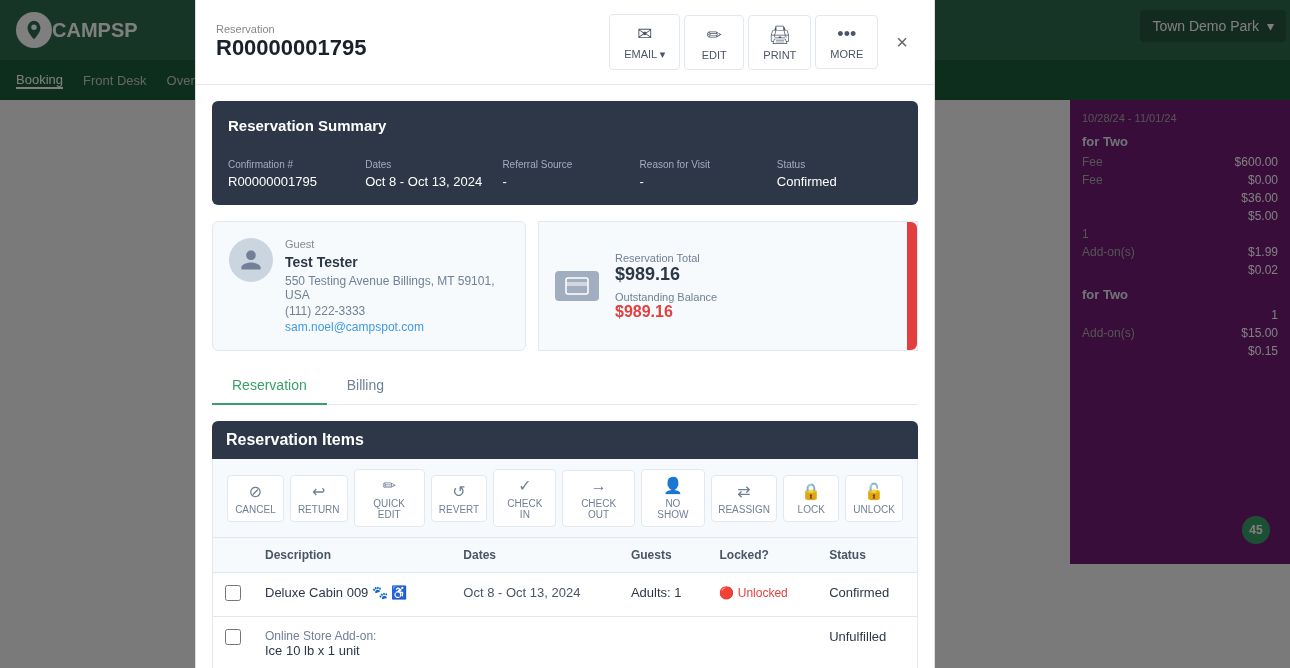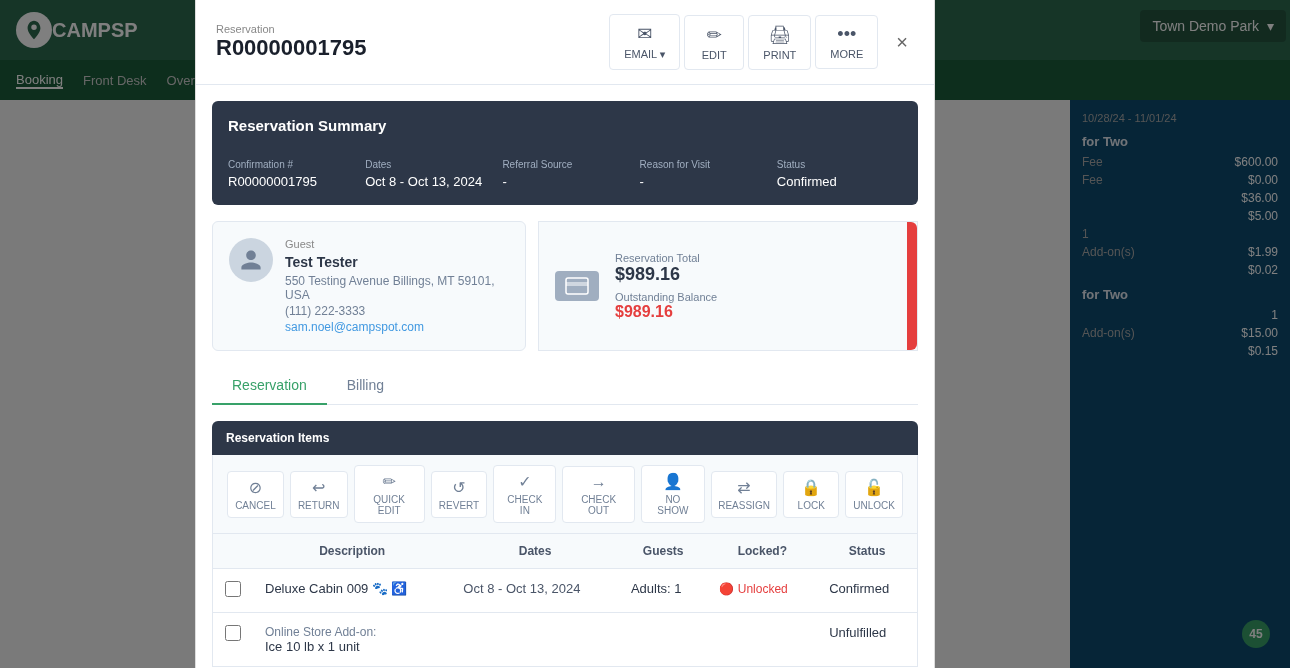--- a/index.html
+++ b/index.html
@@ -29,22 +29,22 @@
 
     
     .park-name {
       position: absolute; top: 10px; right: 4px; z-index: 2;
       background: rgba(0,0,0,0.2); color: white; padding: 8px 12px; border-radius: 4px;
       font-size: 14px; display: flex; align-items: center; gap: 8px; cursor: pointer;
     }
 
     
     .right-panel {
-      position: absolute; top: 100px; right: 0; width: 220px; height: 568px;
-      background: #0c4a6e; color: white; font-size: 12px; padding: 12px; z-index: 1;
+      position: absolute; top: 100px; right: 0; width: 220px; height: 464px;
+      background: #701a75; color: white; font-size: 12px; padding: 12px; z-index: 1;
     }
     .right-panel .date-range { font-size: 11px; color: #aaa; margin-bottom: 8px; }
     .right-panel .section-title { font-size: 13px; font-weight: 600; margin: 10px 0 6px; color: #e2e8f0; }
     .right-panel .row { display: flex; justify-content: space-between; margin-bottom: 4px; }
     .right-panel .label { color: #aaa; }
     .right-panel .value { color: white; }
 
     
     .overlay-backdrop {
       position: absolute; top: 0; left: 0; width: 100%; height: 100%;
@@ -122,37 +122,37 @@
     .tab {
       padding: 10px 20px; font-size: 14px; cursor: pointer; color: #718096;
       border-bottom: 2px solid transparent; margin-bottom: -1px;
     }
     .tab.active { color: #38a169; border-bottom: 2px solid #38a169; font-weight: 500; }
 
     
     .res-items-section { margin: 16px; }
     .res-items-header {
       background: #2d3748; color: white; padding: 10px 14px; border-radius: 6px 6px 0 0;
-      font-size: 12px; font-weight: 600;
+      font-size: 16px; font-weight: 600;
     }
     .res-items-actions {
       background: #f7fafc; border: 1px solid #e2e8f0; border-top: none;
       padding: 10px 14px; display: flex; gap: 6px; align-items: center;
     }
     .action-btn {
       display: flex; flex-direction: column; align-items: center; gap: 3px;
       padding: 6px 10px; background: white; border: 1px solid #e2e8f0; border-radius: 4px;
       cursor: pointer; font-size: 10px; color: #718096; min-width: 56px;
     }
     .action-btn .a-icon { font-size: 16px; }
 
     
     .items-table { width: 100%; border-collapse: collapse; border: 1px solid #e2e8f0; border-top: none; }
     .items-table th {
-      background: #f7fafc; padding: 10px 12px; text-align: center; font-size: 12px; font-weight: 600;
+      background: #f7fafc; padding: 10px 12px; text-align: left; font-size: 12px; font-weight: 600;
       color: #4a5568; border-bottom: 1px solid #e2e8f0;
     }
     .items-table td {
       padding: 12px 12px; font-size: 13px; color: #2d3748; border-bottom: 1px solid #e2e8f0;
       vertical-align: top;
     }
     .items-table td.dates { color: #4a5568; }
     .unlocked-badge { color: #e53e3e; font-size: 12px; }
     .status-confirmed { color: #2d3748; font-size: 13px; }
     .checkbox { width: 16px; height: 16px; }

